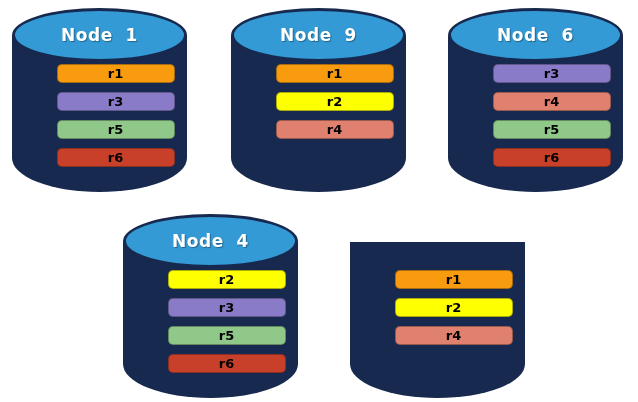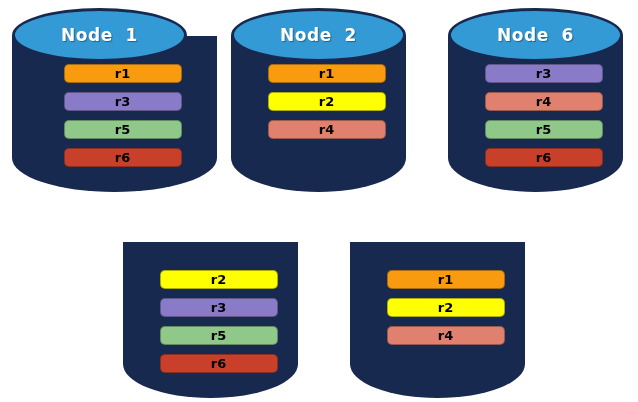--- a/index.html
+++ b/index.html
@@ -2,21 +2,21 @@
 <html style="--bg: #ffffff; --navy: #17294e; --topblue: #339ad5; --titletext: #ffffff; --replicatext: #000000;"><head>
 <meta charset="utf-8">
 <style>
   html,body{margin:0;padding:0;background:#ffffff;}
   .canvas{
     position:relative;width:638px;height:402px;overflow:hidden;
     background:var(--bg,#ffffff);
     font-family:"DejaVu Sans","Liberation Sans",sans-serif;
   }
   .cyl{position:absolute;width:175px;height:187px;}
-  .pos-n1{left:12px;top:5px;padding-left:30px;}
+  .pos-n1{left:12px;top:5px;}
   .pos-n2{left:231px;top:5px;}
   .pos-n3{left:448px;top:5px;}
   .pos-n4{left:123px;top:211px;}
   .pos-n5{left:350px;top:211px;}
   .cyl-body{
     position:absolute;left:0;right:0;top:31px;bottom:0;
     background:var(--navy,#17294e);
     border-radius:0 0 50% 50% / 0 0 34px 34px;
   }
   .cyl-top{
@@ -28,21 +28,21 @@
     display:flex;align-items:center;justify-content:center;
     z-index:2;
   }
   .node-label{
     color:var(--titletext,#ffffff);
     font-weight:bold;font-size:17px;
     white-space:pre;letter-spacing:0.5px;
     text-shadow:1px 1px 1px rgba(0,0,0,0.35);
   }
   .bars{
-    position:absolute;left:8px;top:59px;width:100%;
+    position:absolute;left:16px;top:59px;width:100%;
     display:flex;flex-direction:column;align-items:center;gap:9px;
     z-index:3;
   }
   .bar{
     width:118px;height:19px;box-sizing:border-box;
     border:1px solid rgba(20,20,20,0.35);
     border-radius:5px;
     display:flex;align-items:center;justify-content:center;
   }
   .bar-label{
@@ -72,21 +72,21 @@
       </div>
       <div class="bar" style="background-color: rgb(201, 64, 42);">
         <span class="bar-label">r6</span>
       </div>
     </div>
   </div>
 
   <div class="cyl pos-n2">
     <div class="cyl-body"></div>
     <div class="cyl-top">
-      <span class="node-label">Node  2</span>
+      <span class="node-label">Node  9</span>
     </div>
     <div class="bars">
       <div class="bar" style="background-color: rgb(248, 155, 15);">
         <span class="bar-label">r1</span>
       </div>
       <div class="bar" style="background-color: rgb(254, 255, 0);">
         <span class="bar-label">r2</span>
       </div>
       <div class="bar" style="background-color: rgb(224, 128, 110);">
         <span class="bar-label">r4</span>
@@ -110,20 +110,23 @@
         <span class="bar-label">r5</span>
       </div>
       <div class="bar" style="background-color: rgb(201, 64, 42);">
         <span class="bar-label">r6</span>
       </div>
     </div>
   </div>
 
   <div class="cyl pos-n4">
     <div class="cyl-body"></div>
+    <div class="cyl-top">
+      <span class="node-label">Node  4</span>
+    </div>
     <div class="bars">
       <div class="bar" style="background-color: rgb(254, 255, 0);">
         <span class="bar-label">r2</span>
       </div>
       <div class="bar" style="background-color: rgb(138, 123, 200);">
         <span class="bar-label">r3</span>
       </div>
       <div class="bar" style="background-color: rgb(144, 200, 138);">
         <span class="bar-label">r5</span>
       </div>

